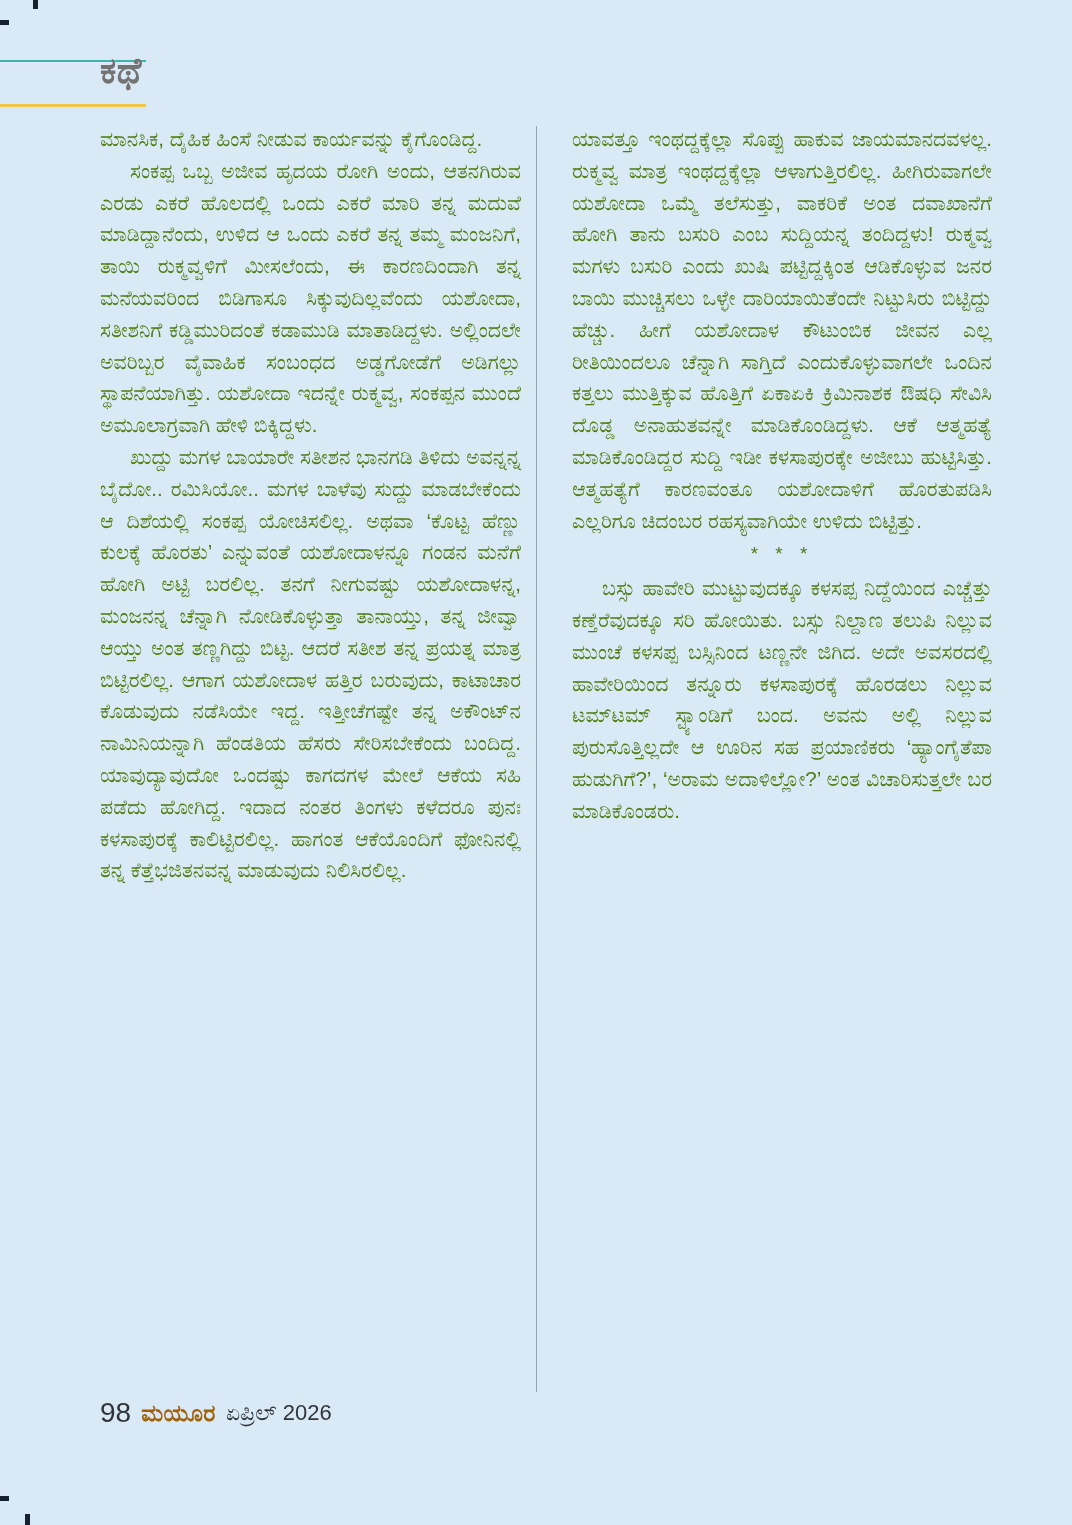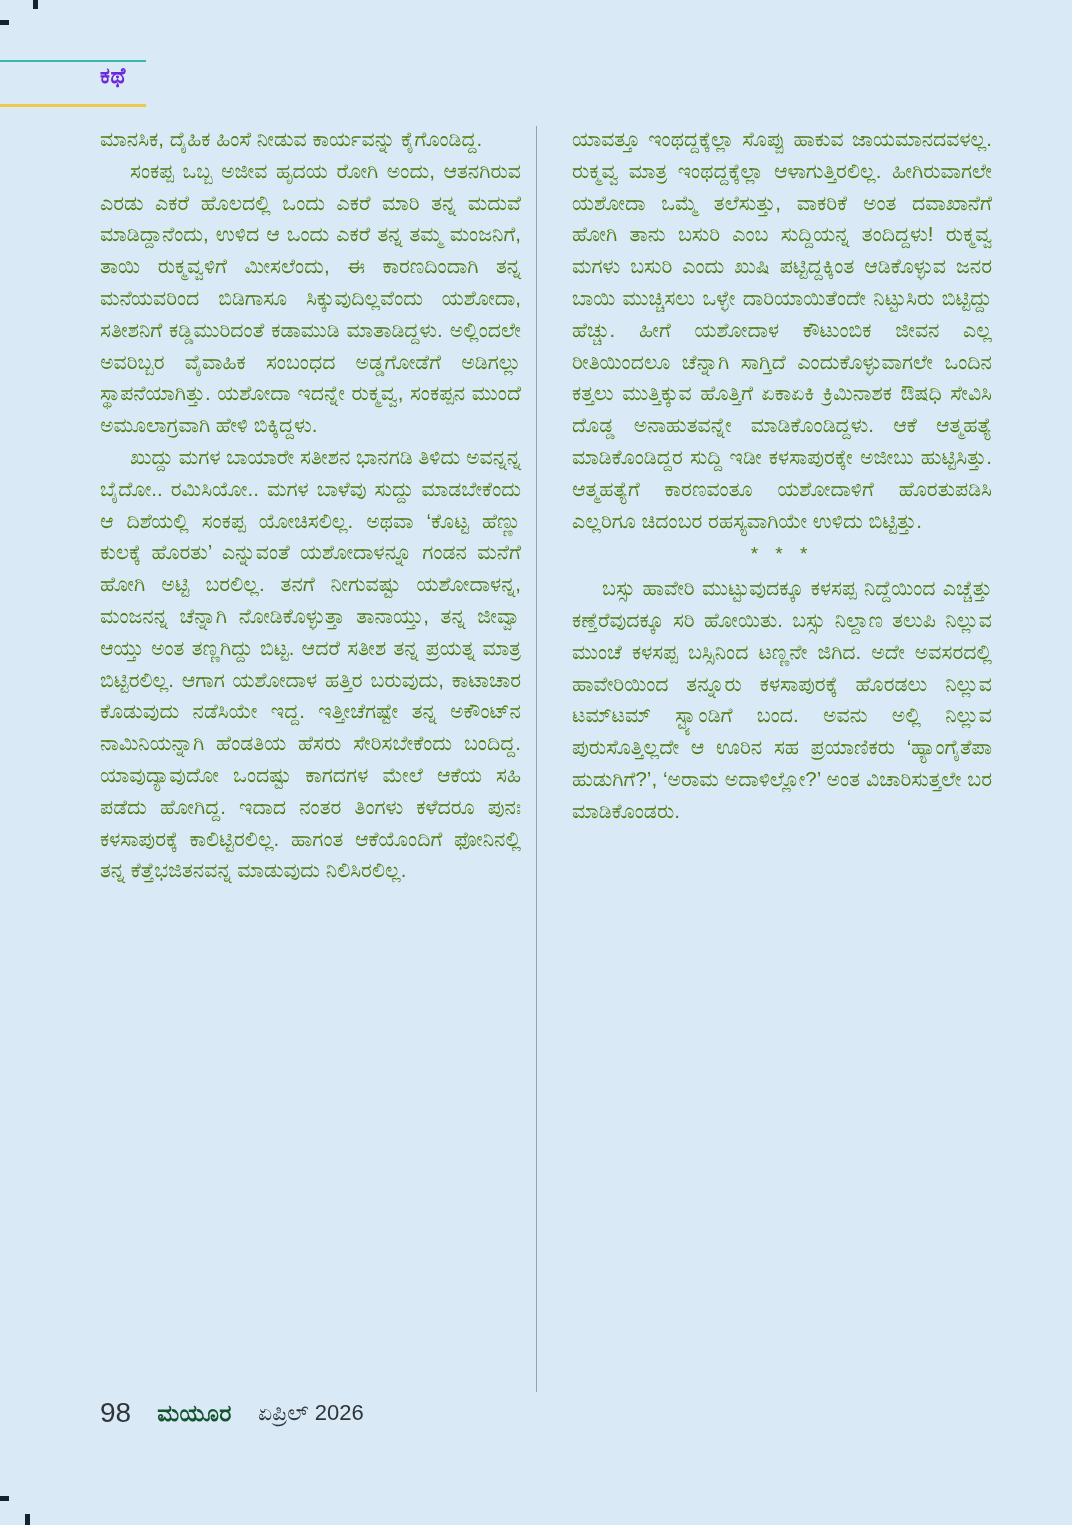--- a/index.html
+++ b/index.html
@@ -13,22 +13,22 @@
   .mark{position:absolute;background:#16222e;}
   .mark-top-tick{left:33px;top:0;width:5px;height:9px;}
   .mark-left-dash{left:0;top:20px;width:9px;height:5px;}
   .mark-bottom-dash{left:0;top:1496px;width:9px;height:5px;}
   .mark-bottom-tick{left:25px;top:1514px;width:5px;height:11px;}
   
   .rule{position:absolute;left:0;}
   .rule-teal{top:60px;width:146px;height:2px;background:#39b7ad;}
   .rule-yellow{top:104px;width:146px;height:3px;background:#eec84a;}
   .section-title{
-    position:absolute;left:100px;top:63px;margin:0;
-    font-size:22px;font-weight:700;color:#6d28d9;letter-spacing:0.5px;
+    position:absolute;left:100px;top:50px;margin:0;
+    font-size:36px;font-weight:700;color:#737373;letter-spacing:0.5px;
   }
   
   .col{
     position:absolute;top:123px;width:421px;
     font-size:20.5px;line-height:31.8px;text-align:justify;
     color:#4d7c0f;
   }
   .col-left{left:100px;}
   .col-right{left:572px;width:420px;}
   .col p{margin:0;text-indent:30px;}
@@ -38,24 +38,24 @@
     text-indent:0;text-align:center;text-align-last:center;
     letter-spacing:6px;font-size:19px;padding:2px 0 2px 0;
   }
   .col-divider{
     position:absolute;left:536px;top:126px;width:1px;height:1266px;
     background:#93a5b3;
   }
   
   .footer{
     position:absolute;left:100px;top:1396px;height:34px;
-    display:flex;align-items:center;gap:26px;white-space:nowrap;
+    display:flex;align-items:center;gap:10px;white-space:nowrap;
   }
   .page-number{font-size:28px;color:#303438;font-weight:500;}
-  .magazine-logo{font-size:23px;font-weight:700;color:#14532d;letter-spacing:0.5px;}
+  .magazine-logo{font-size:23px;font-weight:700;color:#a16207;letter-spacing:0.5px;}
   .issue-date{font-size:22px;color:#303438;}
 </style>
 </head>
 <body>
 
 <div>
 
   <div class="mark mark-top-tick"></div>
   <div class="mark mark-left-dash"></div>
   <div class="mark mark-bottom-dash"></div>

